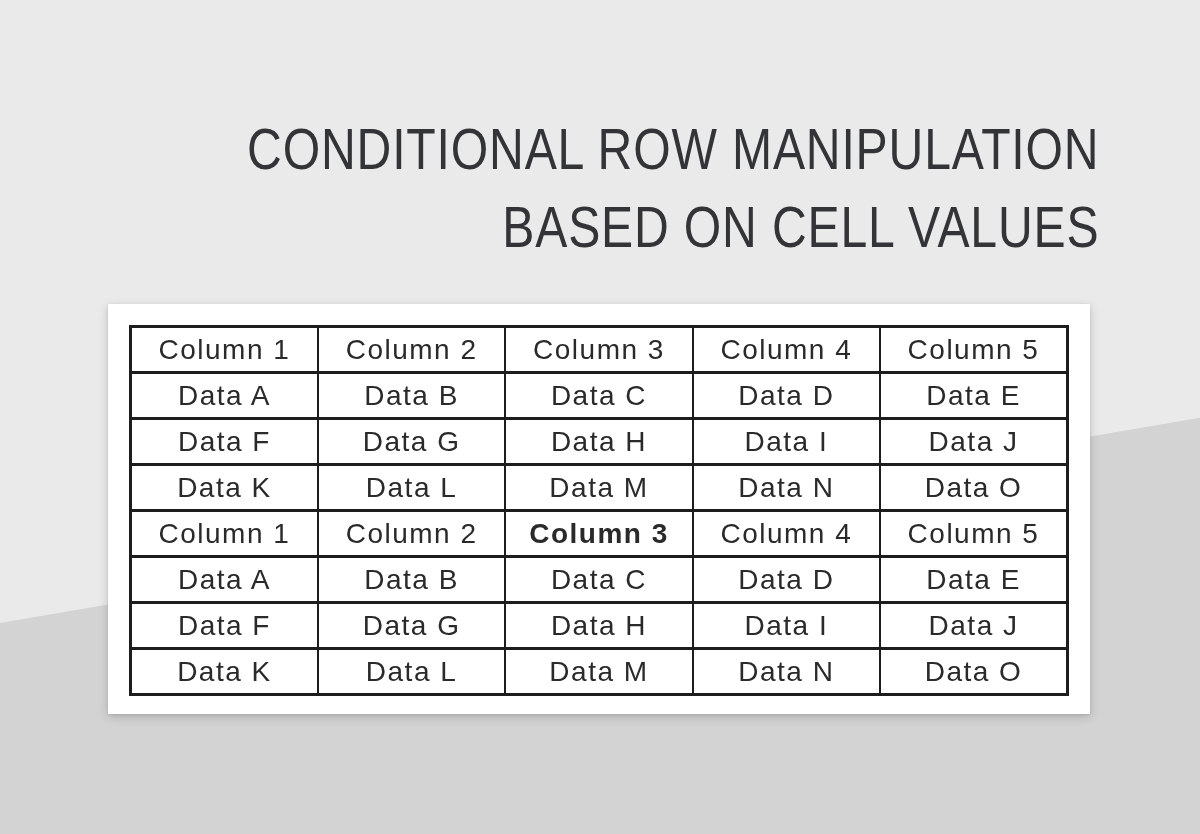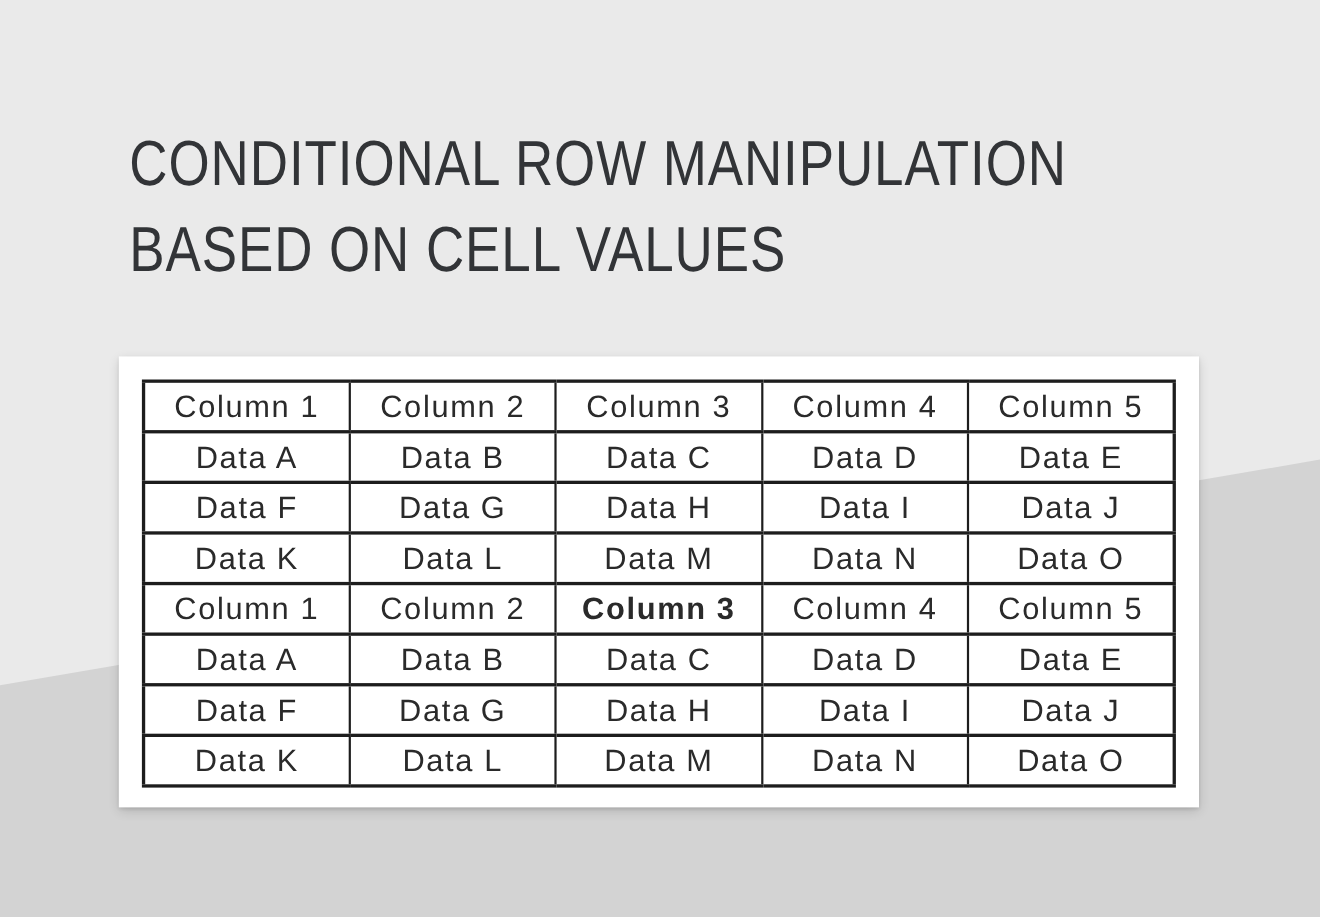--- a/index.html
+++ b/index.html
@@ -25,36 +25,36 @@
     z-index:0;
   }
   .page{
     position:relative;
     z-index:1;
     width:100%;
     height:100%;
   }
   .title-block{
     padding-top:110px;
-    text-align:left;
+    text-align:right;
     color:var(--title-text);
     padding-left:17px;
   }
   .title-line{
     font-size:58px;
     line-height:78px;
     font-weight:400;
     letter-spacing:1px;
     transform:scaleX(0.83);
     white-space:nowrap;
   }
   .card{
     position:absolute;
     left:108px;
-    top:324px;
+    top:304px;
     width:982px;
     height:410px;
     background:var(--card-bg);
     box-shadow:0 3px 10px rgba(0,0,0,0.16), 0 1px 3px rgba(0,0,0,0.10);
     padding:21px 21px;
   }
   table.data-table{
     width:100%;
     height:368px;
     border-collapse:collapse;

